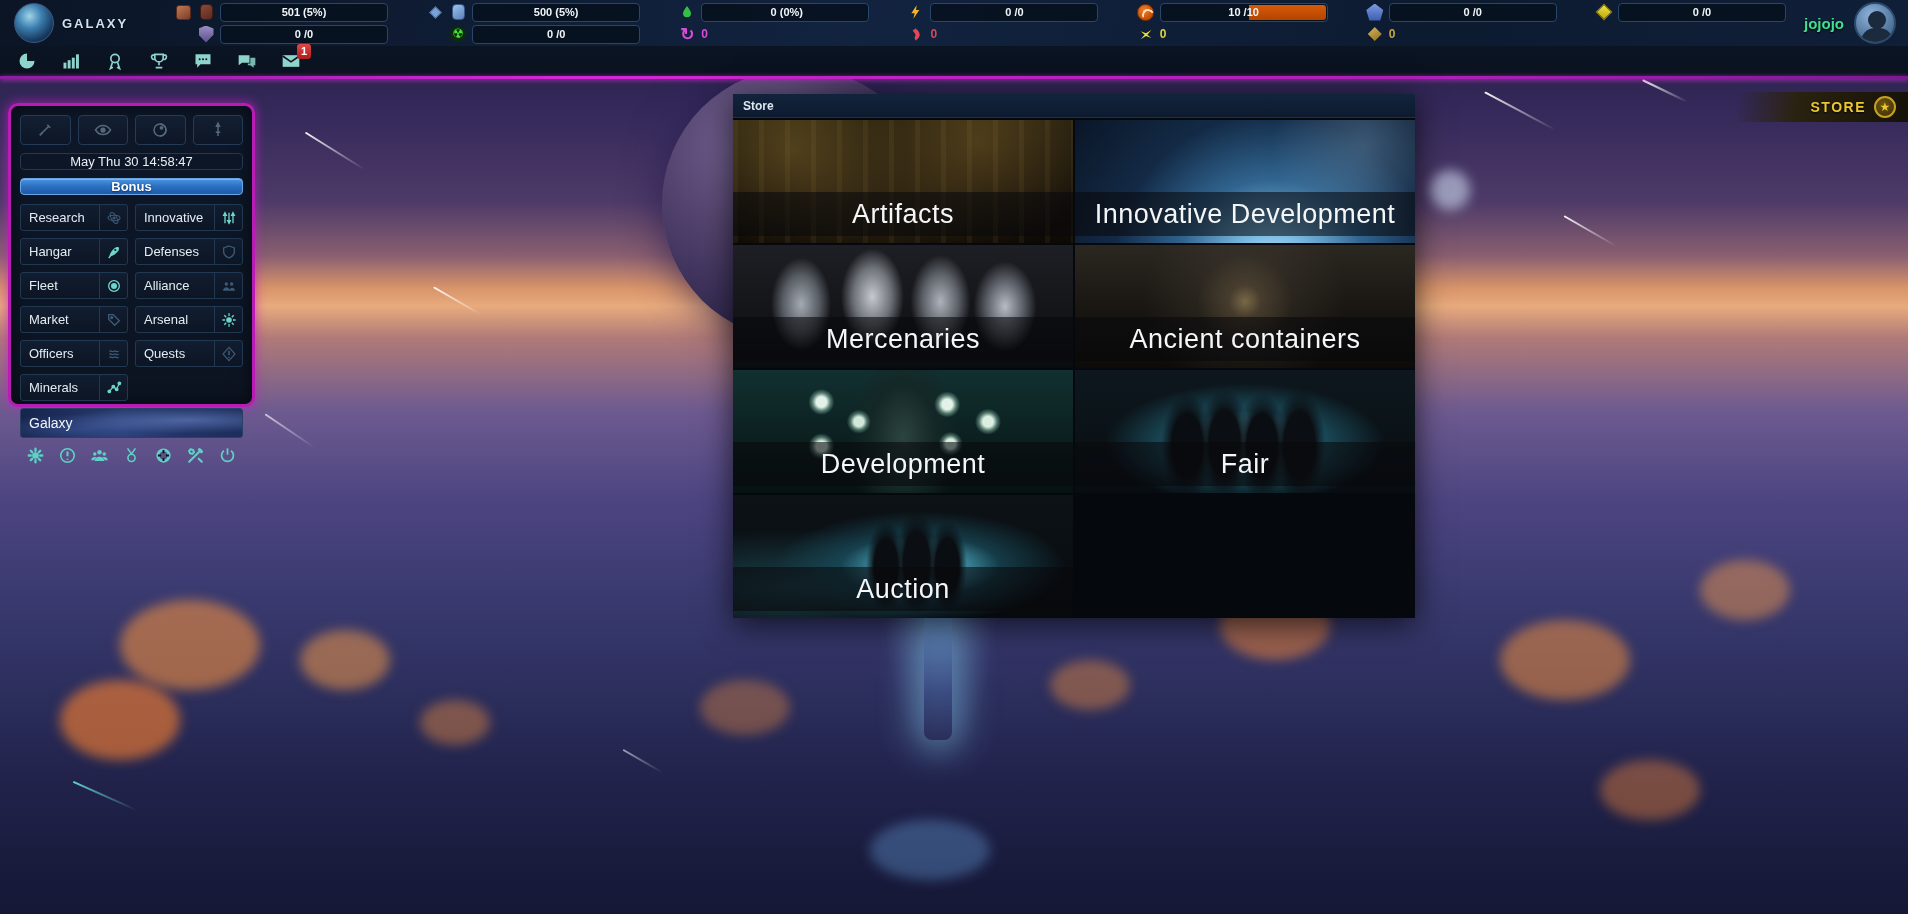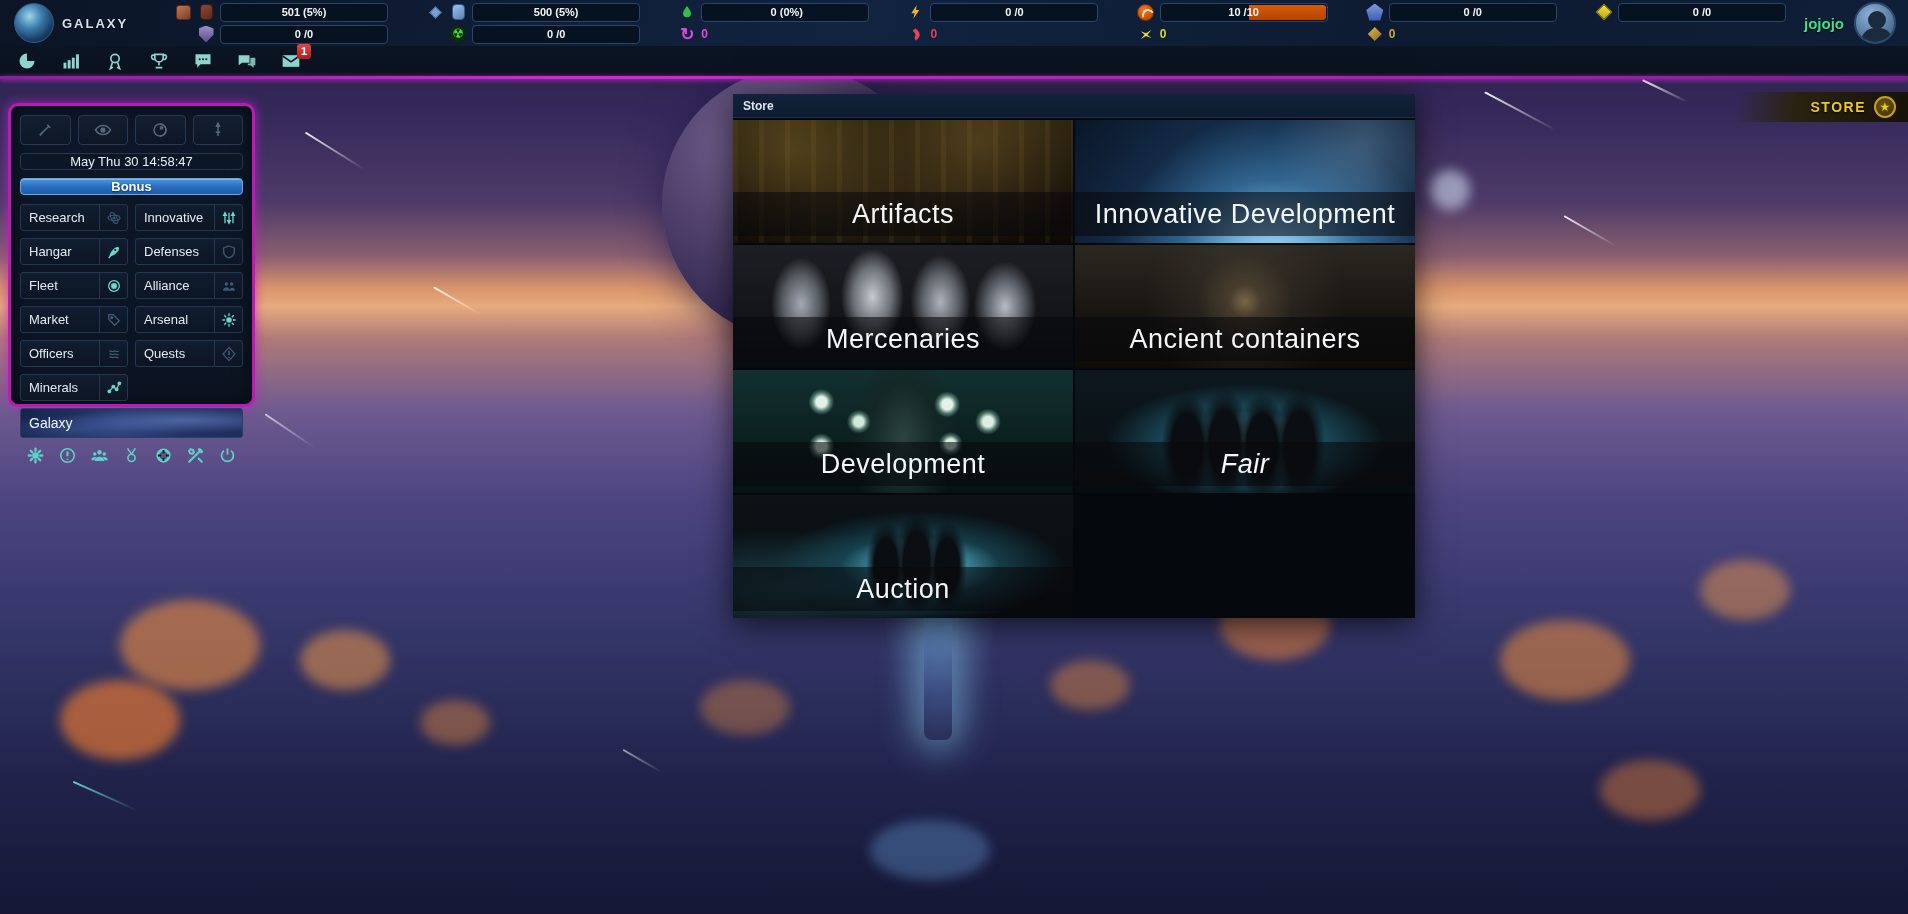--- a/index.html
+++ b/index.html
@@ -165,21 +165,21 @@
     linear-gradient(180deg,#123030 0%,#0c2020 55%,#071212 100%); }
   .t-premium { background:
     linear-gradient(115deg, transparent 38%, rgba(8,14,12,.75) 40% 54%, transparent 56%),
     radial-gradient(circle at 70% 32%, #d2f0d4 0%, #84c49e 16%, #417c68 38%, #1d3e3a 66%, #0e201c 100%); }
   .t-fair { background:
     radial-gradient(ellipse 26px 54px at 33% 62%, #0a0e12 0 60%, transparent 100%),
     radial-gradient(ellipse 26px 56px at 44% 60%, #0b0f13 0 60%, transparent 100%),
     radial-gradient(ellipse 26px 54px at 55% 62%, #0a0e12 0 60%, transparent 100%),
     radial-gradient(ellipse 26px 56px at 66% 61%, #0b0f13 0 60%, transparent 100%),
     radial-gradient(ellipse at 50% 60%, #c2f0f4 0%, #64c4d8 13%, rgba(32,95,115,.75) 32%, transparent 58%),
-    linear-gradient(180deg,#0d171d 0%,#0a1216 60%,#070c10 100%); font-style: italic; }
+    linear-gradient(180deg,#0d171d 0%,#0a1216 60%,#070c10 100%); }
   .t-auction { background:
     radial-gradient(ellipse 20px 46px at 45% 58%, #0a0e12 0 60%, transparent 100%),
     radial-gradient(ellipse 22px 52px at 54% 55%, #0b0f13 0 60%, transparent 100%),
     radial-gradient(ellipse 20px 46px at 63% 58%, #0a0e12 0 60%, transparent 100%),
     radial-gradient(ellipse at 55% 58%, #a8e2ea 0%, #4aa6bc 12%, rgba(26,80,96,.7) 30%, transparent 55%),
     radial-gradient(ellipse at 15% 75%, rgba(60,160,180,.35), transparent 45%),
     linear-gradient(180deg,#0c1216 0%,#090e12 60%,#060a0d 100%); }
 </style>
 </head>
 <body>

